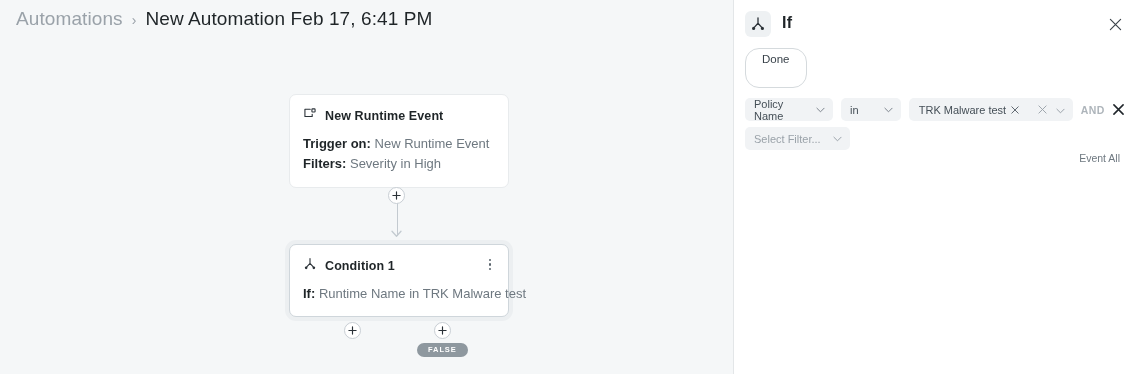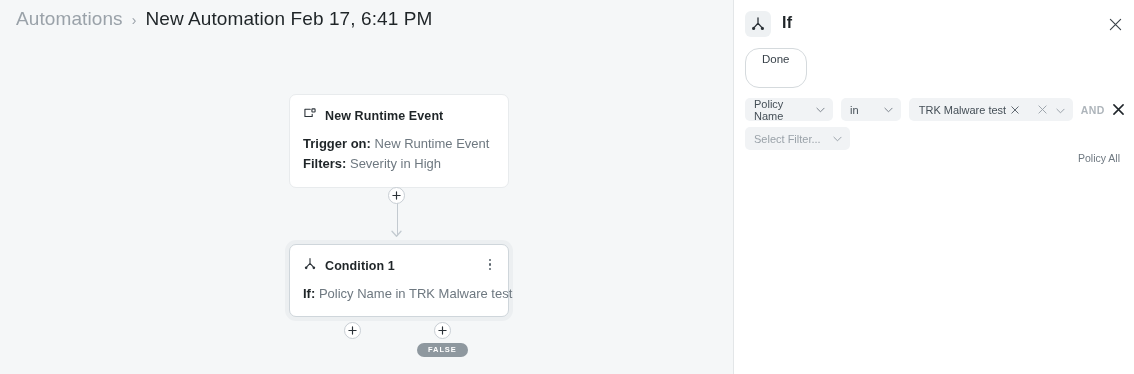--- a/index.html
+++ b/index.html
@@ -243,21 +243,21 @@
           <span class="node-title">Condition 1</span>
           <span class="node-kebab">
             <i></i>
               <i></i>
               <i></i>
           </span>
         </div>
         <div class="node-body">
           <div class="node-row">
             <b>If:</b>
-            <span>Policy Name in TRK Malware test</span>
+            <span>Runtime Name in TRK Malware test</span>
           </div>
         </div>
       </div>
 
       <div id="branches">
         <div class="branch branch-true">
           <div class="branch-plus">
             <svg width="9" height="9" viewBox="0 0 10 10">
               <path d="M5 1v8M1 5h8" stroke="#2b3238" stroke-width="1.3" stroke-linecap="round"></path>
             </svg>
@@ -357,16 +357,16 @@
           <span class="chev">
             <svg width="9" height="6" viewBox="0 0 10 6">
                 <path d="M1 1l4 4 4-4" fill="none" stroke="#9aa2a9" stroke-width="1.1" stroke-linecap="round" stroke-linejoin="round"></path>
               </svg>
           </span>
         </div>
       </div>
 
     </div>
 
-    <span id="clear-all">Policy All</span>
+    <span id="clear-all">Event All</span>
 
   </div>
 </div>
 
 </body></html>

